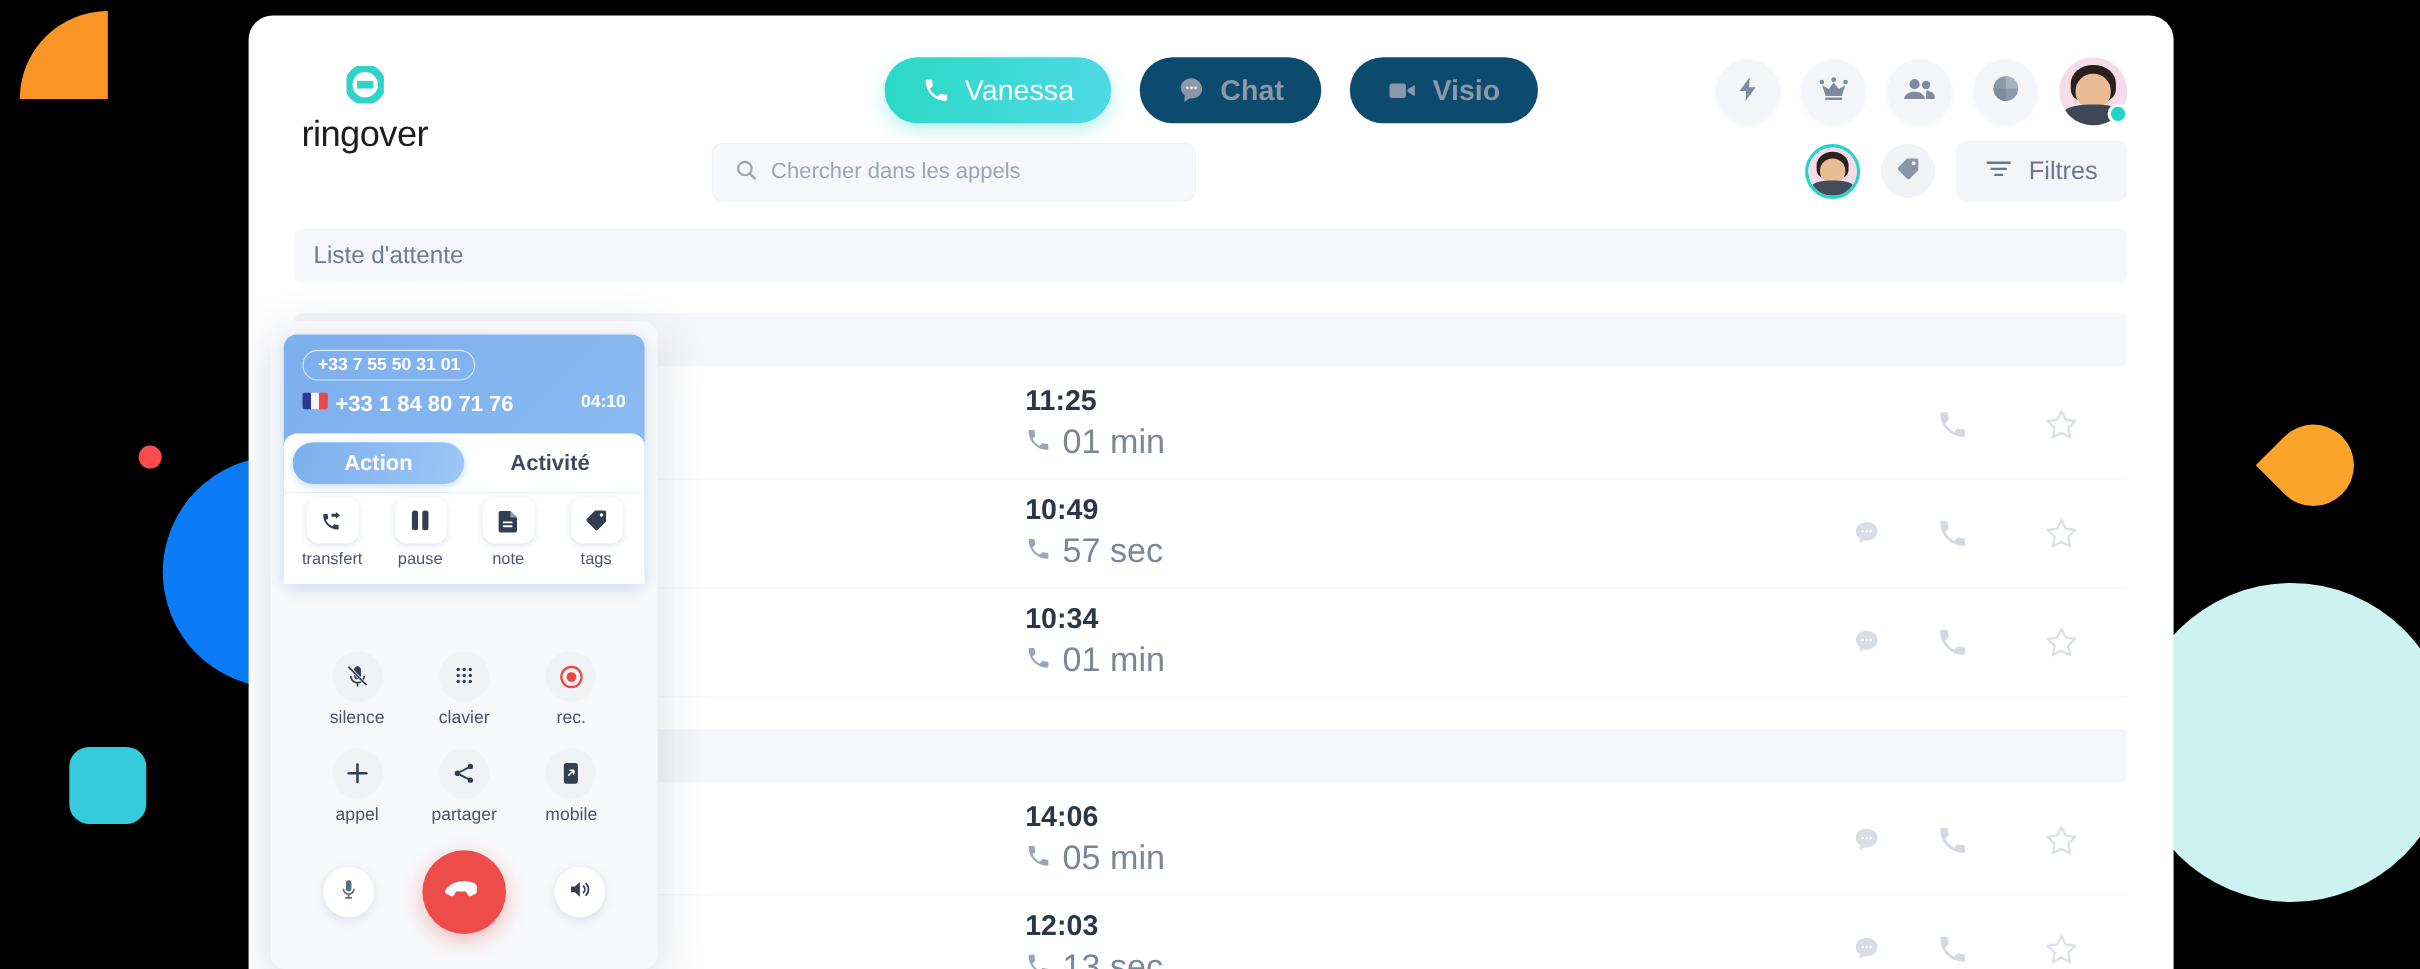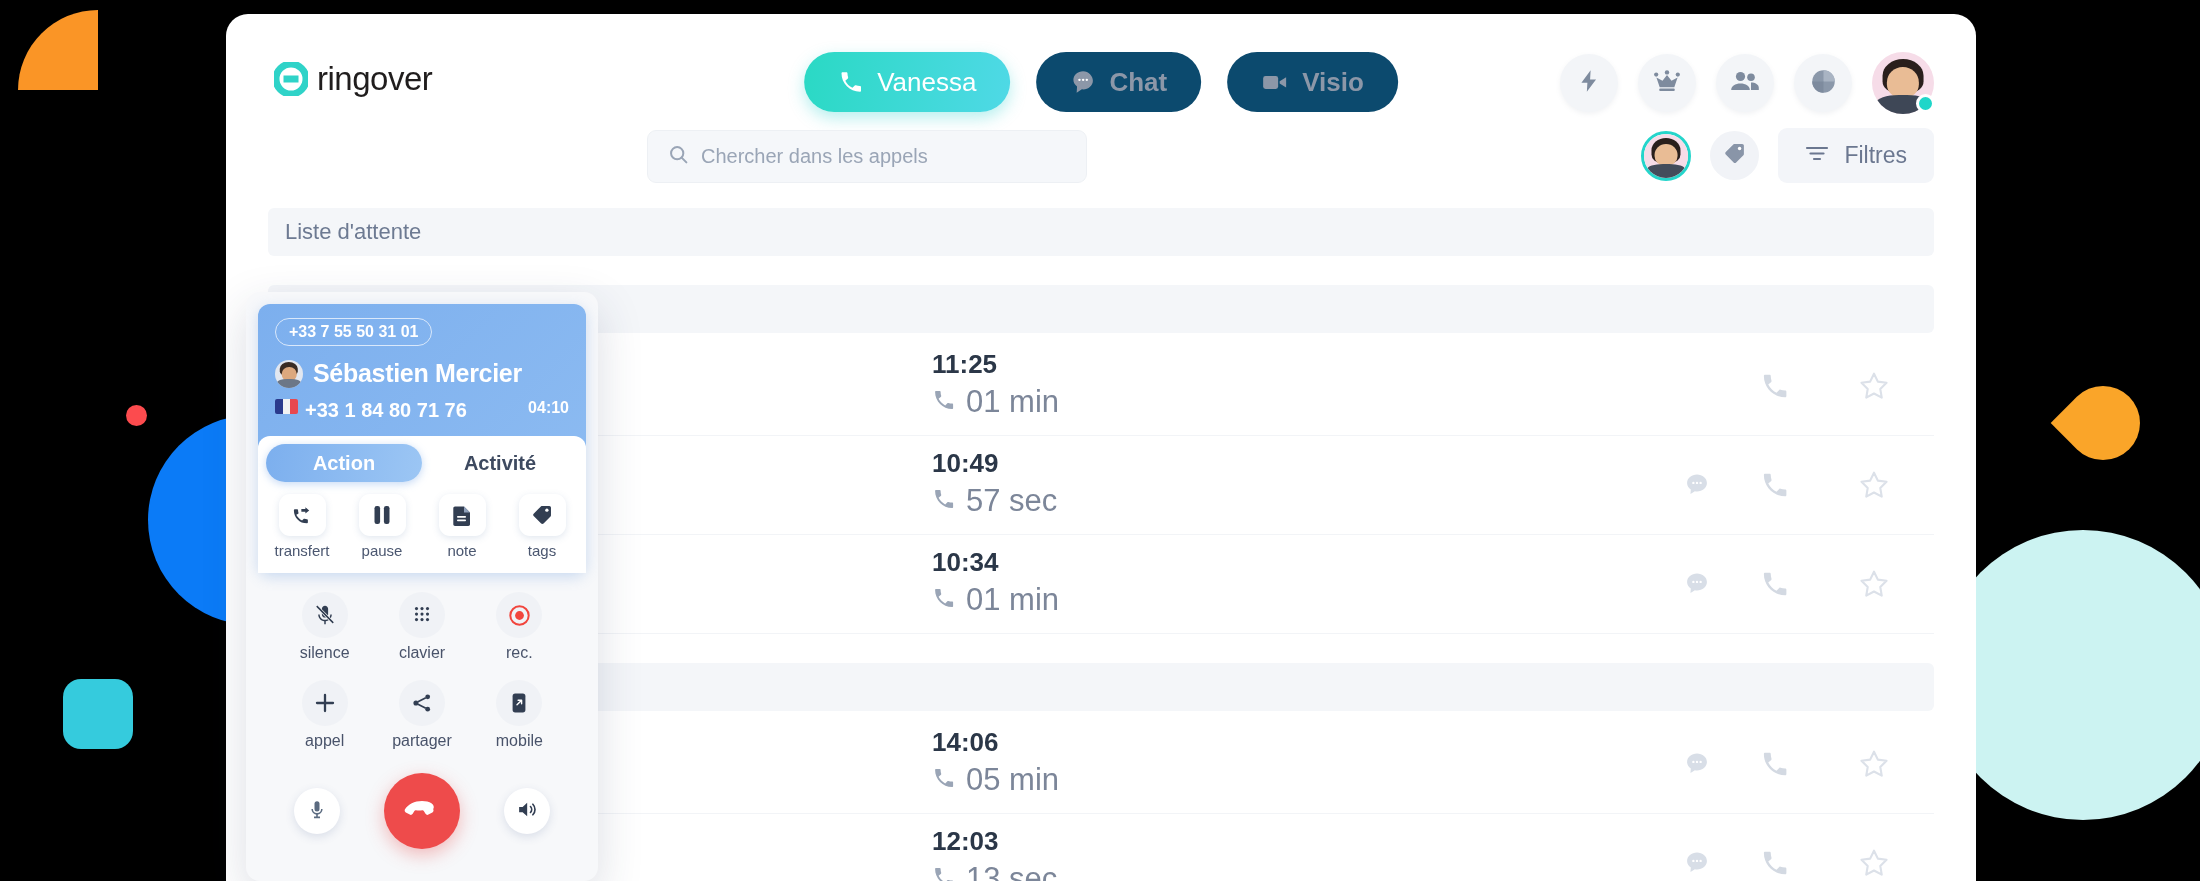--- a/index.html
+++ b/index.html
@@ -48,21 +48,21 @@
     background: #fff;
     border-radius: 22px 22px 0 0;
     overflow: hidden;
   }
 
   
   #topnav {
     position: relative; height: 108px;
     display: flex; align-items: center;
   }
-  #logo { position: absolute; left: 48px; top: 46px; display: flex; align-items: center; gap: 9px; }
+  #logo { position: absolute; left: 48px; top: 46px; display: flex; align-items: center; gap: 9px; flex-direction: column; }
   .logo-mark { width: 34px; height: 34px; position: relative; }
   .logo-text { font-size: 33px; font-weight: 400; color: #201D1D; letter-spacing: -0.5px; }
 
   #nav-tabs {
     position: absolute; left: 50%; transform: translateX(-50%);
     top: 38px; display: flex; gap: 26px; align-items: center;
   }
   .nav-tab {
     display: flex; align-items: center; gap: 13px;
     height: 60px; padding: 0 34px;
@@ -661,31 +661,20 @@
           </div>
         </div>
       </div>
   </div>
 
   <div id="call-widget">
 
     <div id="widget-card">
       <span id="caller-badge">+33 7 55 50 31 01</span>
 
-      <div id="caller-row">
-        <div id="caller-photo">
-          <div class="av">
-            <div class="bg" style="background:#E2E7F0"></div>
-            <div class="hair" style="background:#3A2C24;top:10%;height:50%"></div>
-            <div class="head" style="background:#DCA87E;top:26%"></div>
-            <div class="body" style="background:#6C7787"></div>
-          </div>
-        </div>
-        <span id="caller-name">Sébastien Mercier</span>
-      </div>
 
       <div id="caller-line2">
         <span class="flag-fr"></span>
         <span id="caller-number">+33 1 84 80 71 76</span>
         <span id="call-timer">04:10</span>
       </div>
 
       <div id="widget-tabs">
         <div class="wtab active">Action</div>
         <div class="wtab idle">Activité</div>

